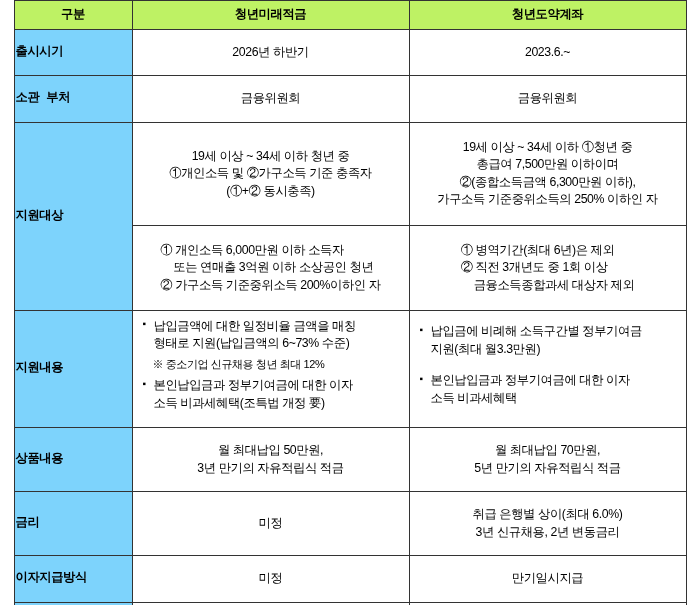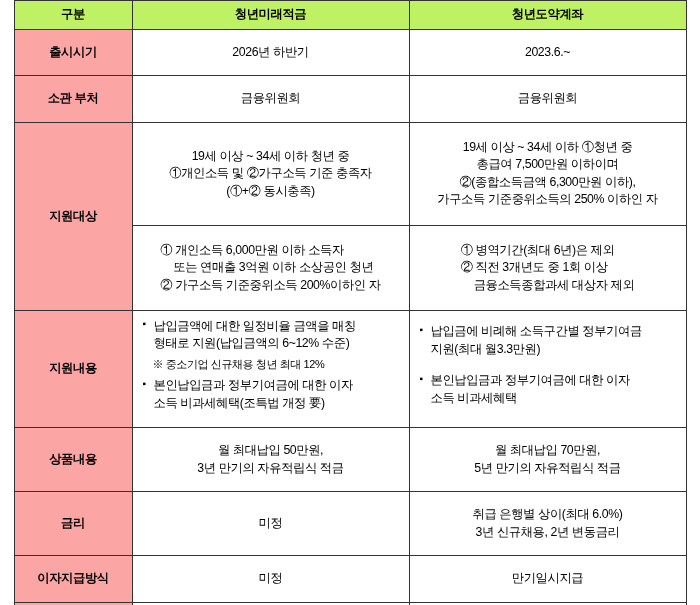--- a/index.html
+++ b/index.html
@@ -47,25 +47,26 @@
 
   thead th {
     background: #bef264;
     font-weight: bold;
     text-align: center;
     height: 26px;
     font-size: 13px;
     letter-spacing: -0.3px;
   }
   td.rowlabel {
-    background: #fca5a5;
-    text-align: center;
+    background: #7dd3fc;
+    text-align: left;
     font-weight: bold;
     font-size: 12.8px;
     letter-spacing: -0.3px;
+    font-family: Liberation Mono, monospace;
   }
   td.cell {
     text-align: center;
     padding: 14px 6px;
   }
   td.cell.left {
     text-align: left;
     padding: 7px 9px 15px 10px;
   }
   .bul {
@@ -162,21 +163,21 @@
             <div style="padding-left:13px">금융소득종합과세 대상자 제외</div>
           </div>
         </td>
       </tr>
 
       <tr>
         <td class="rowlabel">지원내용</td>
         <td class="cell left">
           <div class="bul">
             <span>납입금액에 대한 일정비율 금액을 매칭</span><br>
-            <span>형태로 지원(납입금액의 6~12% 수준)</span>
+            <span>형태로 지원(납입금액의 6~73% 수준)</span>
           </div>
           <div class="note">※ 중소기업 신규채용 청년 최대 12%</div>
           <div class="bul">
             <span>본인납입금과 정부기여금에 대한 이자</span><br>
             <span>소득 비과세혜택(조특법 개정 要)</span>
           </div>
         </td>
         <td class="cell left">
           <div class="bul" style="margin-bottom:9px">
             <span>납입금에 비례해 소득구간별 정부기여금</span><br>

